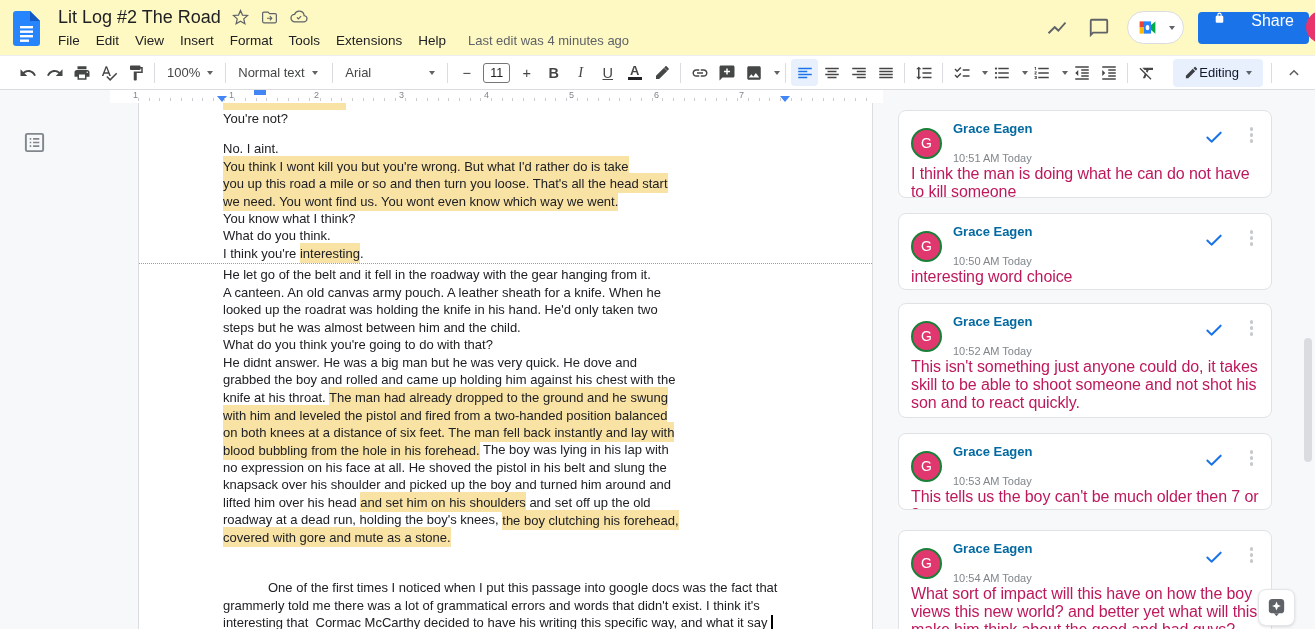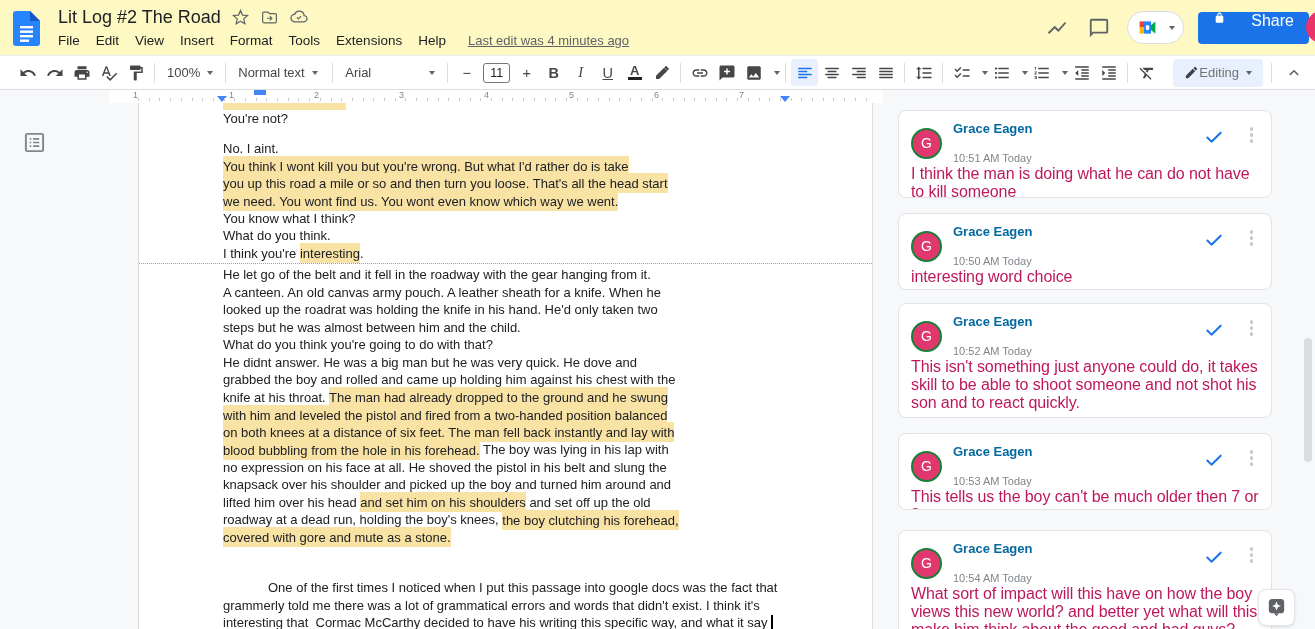--- a/index.html
+++ b/index.html
@@ -11,21 +11,21 @@
     border-bottom:1px solid #eceef1;display:flex;align-items:flex-start}
   .docs-logo{margin:11px 0 0 13px;width:27px;height:35px;flex:0 0 auto;cursor:pointer}
   .title-block{margin-left:18px;margin-top:6px}
   .title-row{display:flex;align-items:center;gap:11px;height:22px}
   .doc-title{font-size:18px;color:#202124;white-space:nowrap}
   .hicon{display:flex;align-items:center;justify-content:center;width:18px;height:18px}
   .menu-row{display:flex;align-items:center;margin-top:2px}
   .menu-bar{display:flex}
   .menu-item{font-size:13.5px;color:#202124;padding:3px 8px;border-radius:4px;cursor:pointer}
   .menu-item:first-child{padding-left:0}
-  .last-edit{font-size:13px;color:#5f6368;text-decoration:underline;margin-left:14px;cursor:pointer;white-space:nowrap}
+  .last-edit{font-size:13px;color:#5f6368;margin-left:14px;cursor:pointer;white-space:nowrap}
   .header-right{margin-left:auto;display:flex;align-items:center;gap:14px;margin-top:11px;padding-right:6px}
   .hr-btn{width:28px;height:28px;display:flex;align-items:center;justify-content:center;cursor:pointer}
   .meet-pill{display:flex;align-items:center;gap:4px;height:33px;padding:0 8px 0 9px;border:1px solid #dadce0;
     border-radius:17px;background:#fff;cursor:pointer}
   .share-btn{display:flex;align-items:flex-start;gap:25px;height:32px;padding:0 15px;background:#1a73e8;color:#fff;
     border:none;border-radius:4px;font-size:16px;font-family:"Liberation Sans",sans-serif;cursor:pointer}
   .account-avatar{position:absolute;left:1306px;top:11px;width:32px;height:32px;border-radius:50%;
     background:#e8336b;cursor:pointer}
 
   
@@ -45,21 +45,21 @@
   .w-font{width:104px;justify-content:space-between}
   .fs-box{width:27px;height:20px;border:1px solid #747775;border-radius:3px;display:flex;align-items:center;
     justify-content:center;font-size:12.5px;color:#202124;margin:0 3px;cursor:text}
   .glyph{font-size:14.5px;color:#444746}
   .b{font-weight:700}.i{font-style:italic;font-family:"Liberation Serif",serif}.u{text-decoration:underline}
   .txtcolor{display:flex;flex-direction:column;align-items:center;line-height:11px;cursor:pointer}
   .txtcolor .a{font-size:13px;font-weight:700;color:#444746}
   .txtcolor .bar{width:14px;height:3.5px;background:#202124;margin-top:1px}
   .mode-pill{margin-left:auto;display:flex;align-items:center;height:28px;padding:0 11px;border-radius:4px;
     background:#e8f0fe;cursor:pointer;flex:0 0 auto}
-  .mode-pill .lbl{font-size:13px;color:#737373;}
+  .mode-pill .lbl{font-size:13px;color:#0f172a;}
 
   
   .main{position:absolute;left:0;top:90px;width:1315px;height:539px;background:#f7f8fa;overflow:hidden}
   .ruler{position:absolute;left:110px;top:0;width:773px;height:13px;background:#fff}
   .ruler::after{content:"";position:absolute;left:28px;right:8px;top:8px;height:3px;
     background:repeating-linear-gradient(to right,#c9cdd2 0 1px,transparent 1px 10.7px)}
   .rnum{position:absolute;top:1px;font-size:9px;color:#80868b;line-height:9px}
   .tri{position:absolute;top:6px;width:0;height:0;border-left:5px solid transparent;
     border-right:5px solid transparent;border-top:6px solid #4285f4;cursor:ew-resize}
   .ind-rect{position:absolute;top:0;width:12px;height:4.5px;background:#4285f4;cursor:ew-resize}

